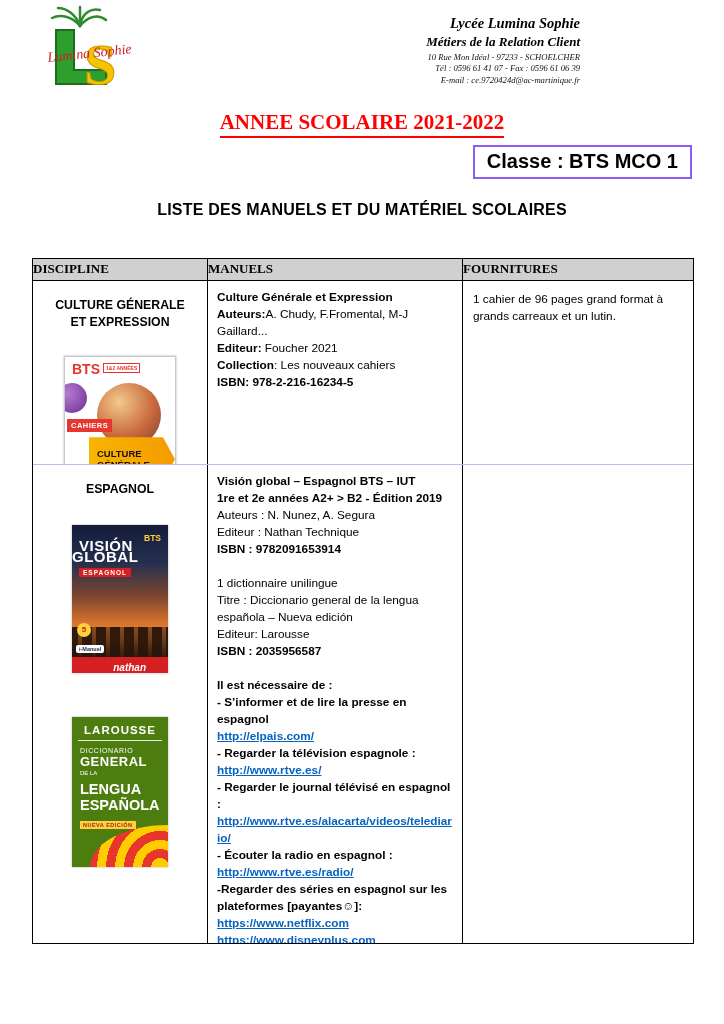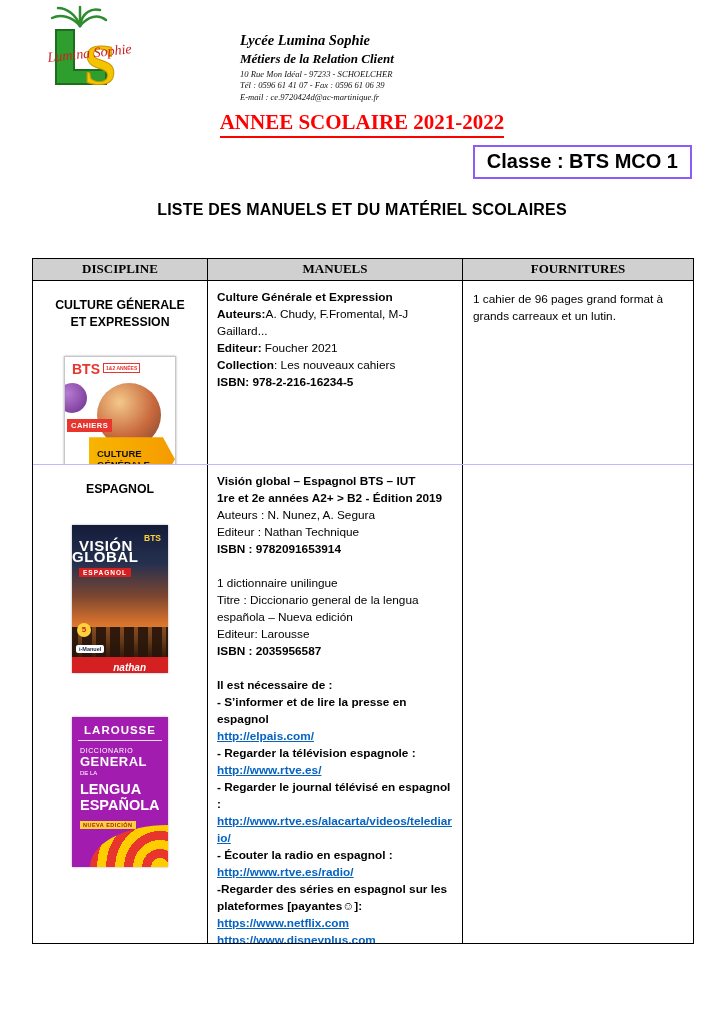--- a/index.html
+++ b/index.html
@@ -5,21 +5,21 @@
   * { margin:0; padding:0; box-sizing:border-box; }
   html,body { background:#888; }
   .page {
     position:relative; width:724px; height:1024px; margin:0 auto;
     background:#fff; color:#000; overflow:hidden;
     font-family:"Liberation Sans", sans-serif;
   }
 
   
   .logo { position:absolute; left:34px; top:4px; width:110px; height:94px; }
-  .school-header { position:absolute; left:240px; top:32px; width:340px; text-align:left; }
+  .school-header { position:absolute; left:240px; top:15px; width:340px; text-align:right; }
   .school-name { font-family:"Liberation Serif",serif; font-weight:bold; font-style:italic; font-size:14.5px; }
   .school-dept { font-family:"Liberation Serif",serif; font-weight:bold; font-style:italic; font-size:13px; margin-top:2px; }
   .school-sub  { font-family:"Liberation Serif",serif; font-style:italic; font-size:8.6px; margin-top:1.5px; color:#111; }
 
   .year-title-wrap { position:absolute; top:110px; left:0; width:724px; text-align:center; }
   .year-title {
     display:inline-block; font-family:"Liberation Serif",serif; font-weight:bold;
     font-size:21px; color:#FF0000; border-bottom:2px solid #FF0000; padding-bottom:1px;
   }
   .classe-box {
@@ -29,21 +29,21 @@
   .main-title {
     position:absolute; top:201px; left:0; width:724px; text-align:center;
     font-size:16px; font-weight:bold; letter-spacing:.2px;
   }
 
   
   .doc-table { position:absolute; left:32px; top:258px; width:662px; border:1px solid #000; background:#fff; }
   .t-head { display:flex; background:#D0D0D0; border-bottom:1px solid #000; }
   .th {
     font-family:"Liberation Serif",serif; font-weight:bold; font-size:13px;
-    text-align:center; padding:2px 0 3px;
+    text-align:left; padding:2px 0 3px;
   }
   .c1 { width:175px; } .c2 { width:255px; } .c3 { width:230px; }
   .th.c1,.td.c1,.th.c2,.td.c2 { border-right:1px solid #000; }
   .t-row { display:flex; }
   .row1 { height:184px; border-bottom:1px solid #c4b5fd; }
   .row2 { height:478px; }
   .td { position:relative; overflow:hidden; }
 
   .disc-cell { text-align:center; padding-top:16px; }
   .disc-label { font-weight:bold; font-size:12.3px; line-height:1.35; }
@@ -91,21 +91,21 @@
   .vg-skyline { position:absolute; bottom:16px; left:0; width:100%; height:30px;
     background:linear-gradient(0deg, rgba(40,20,10,.85), rgba(40,20,10,0)),
       repeating-linear-gradient(90deg, rgba(30,15,8,.9) 0 6px, rgba(70,35,18,.55) 6px 10px, rgba(30,15,8,.9) 10px 14px); }
   .vg-badge { position:absolute; left:5px; bottom:36px; width:14px; height:14px; border-radius:50%;
     background:#FFD23B; color:#C22; font-size:8px; font-weight:bold; text-align:center; line-height:14px; }
   .vg-imanuel { position:absolute; left:4px; bottom:20px; background:#fff; color:#1a2a4a; font-size:5.5px; font-weight:bold; padding:1px 3px; border-radius:2px; }
   .vg-band { position:absolute; bottom:0; left:0; width:100%; height:16px; background:#D42020; text-align:right; padding-right:22px; }
   .vg-band span { color:#fff; font-weight:bold; font-style:italic; font-size:10px; line-height:16px; }
 
   
-  .cover-larousse { width:96px; height:150px; margin-top:44px; background:#a21caf; color:#fff; text-align:left; }
+  .cover-larousse { width:96px; height:150px; margin-top:44px; background:#4d7c0f; color:#fff; text-align:left; }
   .lr-brand { margin:7px auto 0; width:84px; text-align:center; font-weight:bold; font-size:11.5px; letter-spacing:1px;
     border-bottom:1px solid rgba(255,255,255,.85); padding-bottom:4px; }
   .lr-l1 { margin:6px 0 0 8px; font-size:7px; letter-spacing:.6px; }
   .lr-l2 { margin:0 0 0 8px; font-size:13px; font-weight:bold; letter-spacing:.5px; }
   .lr-l3 { margin:1px 0 0 8px; font-size:6px; }
   .lr-l4 { margin:5px 16px 0 8px; font-size:14.5px; font-weight:bold; }
   .lr-l5 { margin:0 0 0 8px; font-size:14.5px; font-weight:bold; }
   .lr-ed { margin:4px 0 0 8px; display:inline-block; background:#FFD23B; color:#9B1B1B; font-size:5.5px; font-weight:bold; padding:1px 3px; letter-spacing:.5px; }
   .lr-flag { position:absolute; bottom:0; right:0; width:78px; height:42px;
     background:repeating-radial-gradient(circle at 90% 100%, #FFCC00 0 9px, #E8352D 9px 18px);

